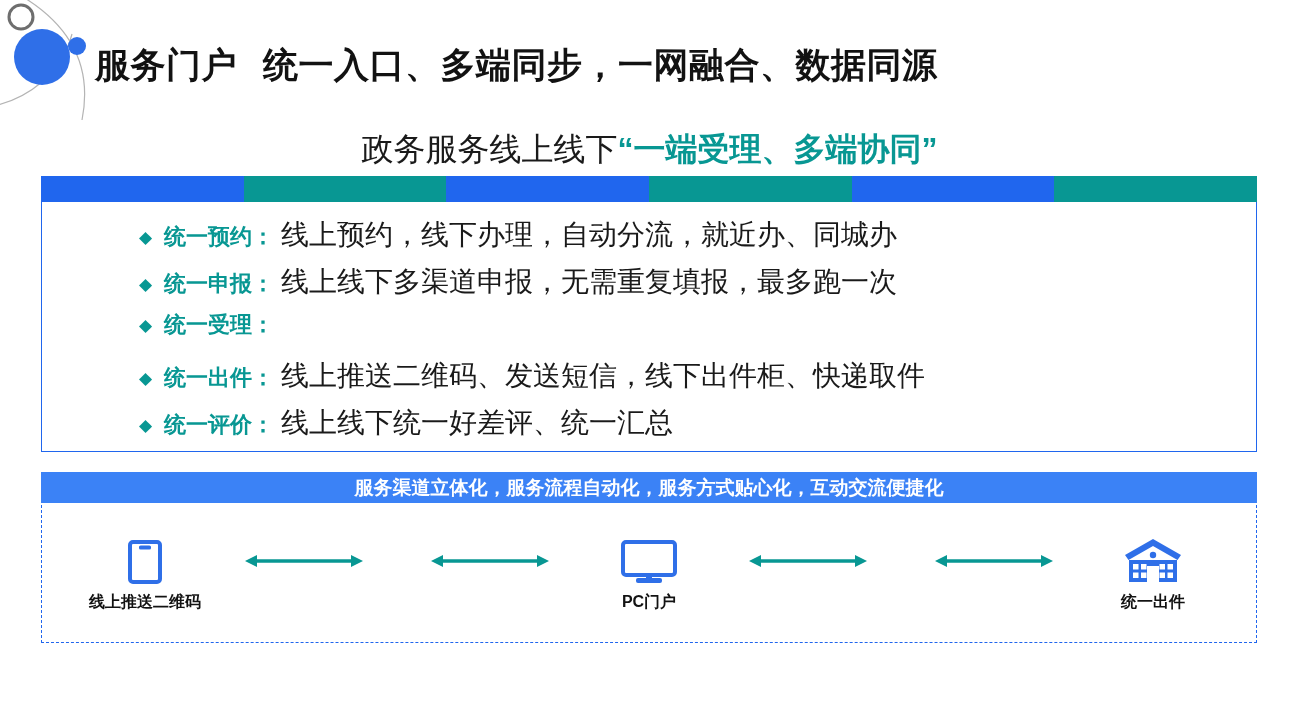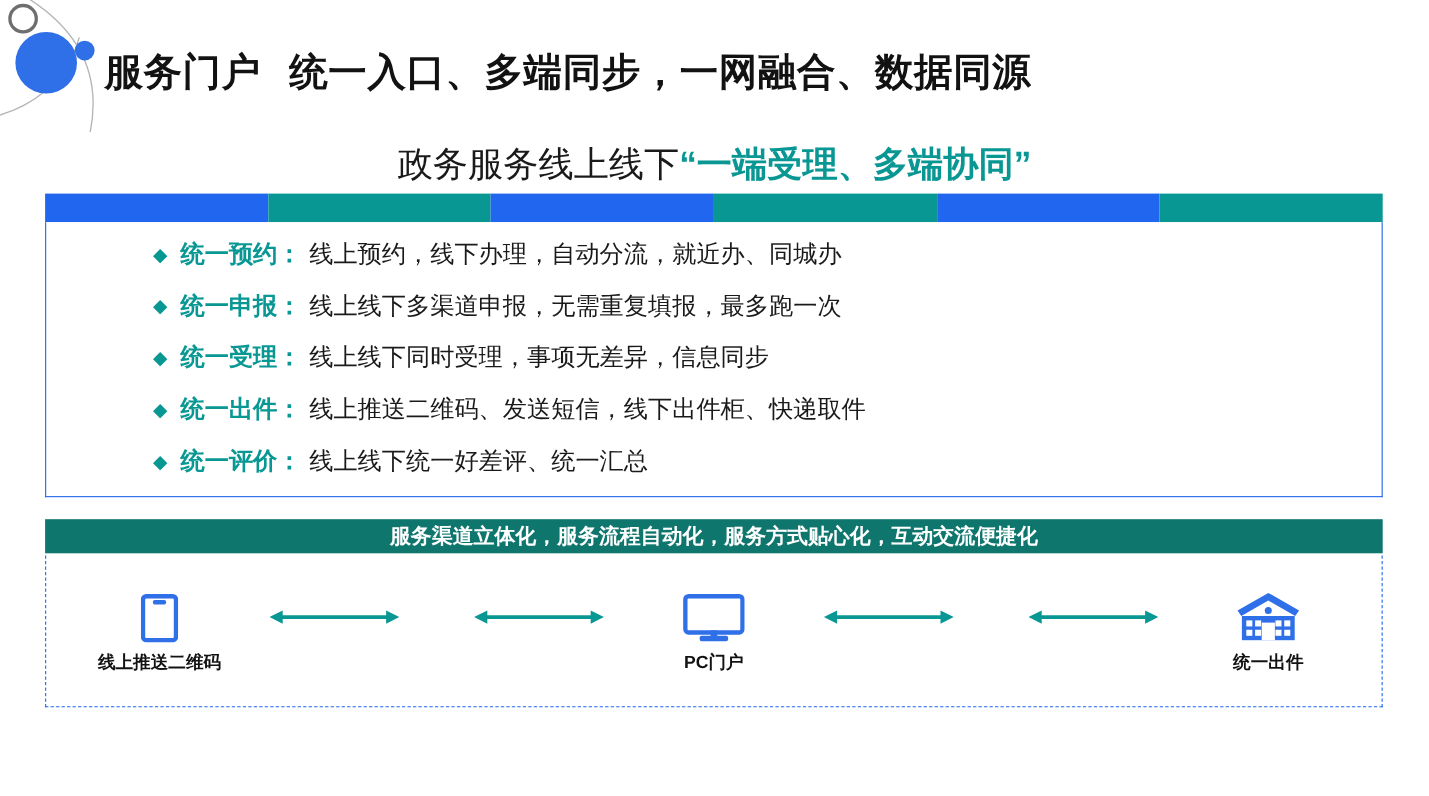--- a/index.html
+++ b/index.html
@@ -108,31 +108,31 @@
     top: -1px;
   }
   .item-label {
     color: #089793;
     font-weight: bold;
     font-size: 22px;
     margin-right: 7px;
   }
   .item-text {
     color: #1a1a1a;
-    font-size: 22px;
+    font-size: 28px;
   }
 
   
   #channel-banner {
     position: absolute;
     left: 41px;
     top: 472px;
     width: 1216px;
     height: 31px;
-    background: #0f766e;
+    background: #3b82f6;
     color: #ffffff;
     font-size: 19px;
     font-weight: bold;
     display: flex;
     align-items: center;
     justify-content: center;
     white-space: nowrap;
   }
 
   
@@ -228,21 +228,20 @@
 
   <div class="list-item">
     <span class="bullet-diamond">◆</span>
     <span class="item-label">统一申报：</span>
     <span class="item-text">线上线下多渠道申报，无需重复填报，最多跑一次</span>
   </div>
 
   <div class="list-item">
     <span class="bullet-diamond">◆</span>
     <span class="item-label">统一受理：</span>
-    <span class="item-text">线上线下同时受理，事项无差异，信息同步</span>
   </div>
 
   <div class="list-item">
     <span class="bullet-diamond">◆</span>
     <span class="item-label">统一出件：</span>
     <span class="item-text">线上推送二维码、发送短信，线下出件柜、快递取件</span>
   </div>
 
   <div class="list-item">
     <span class="bullet-diamond">◆</span>

